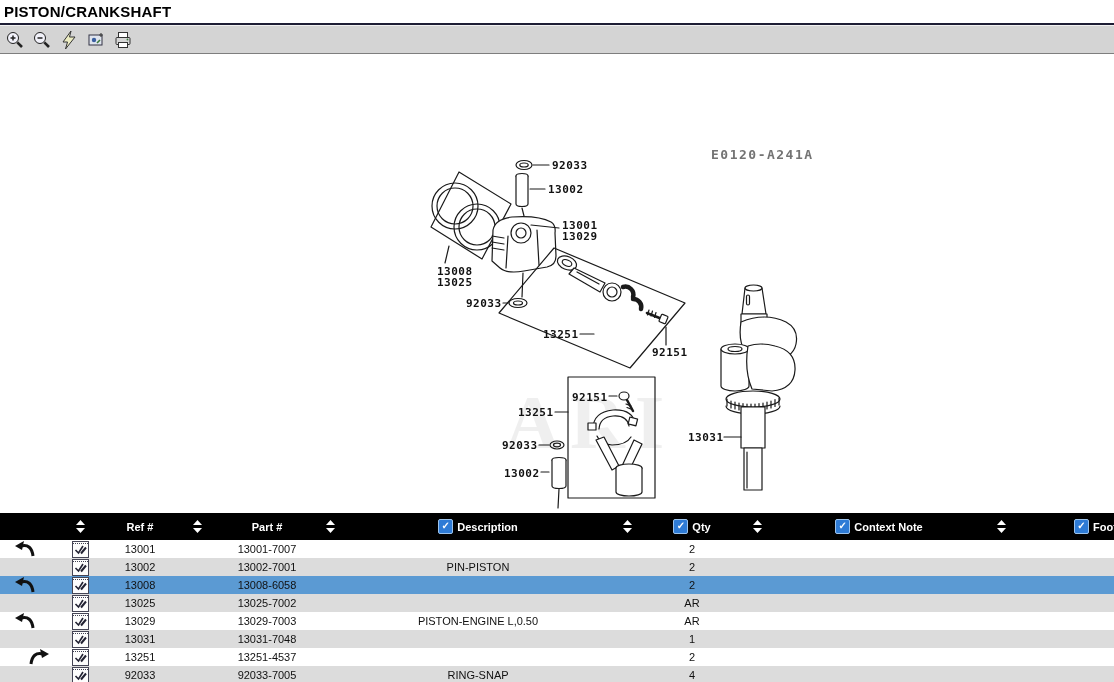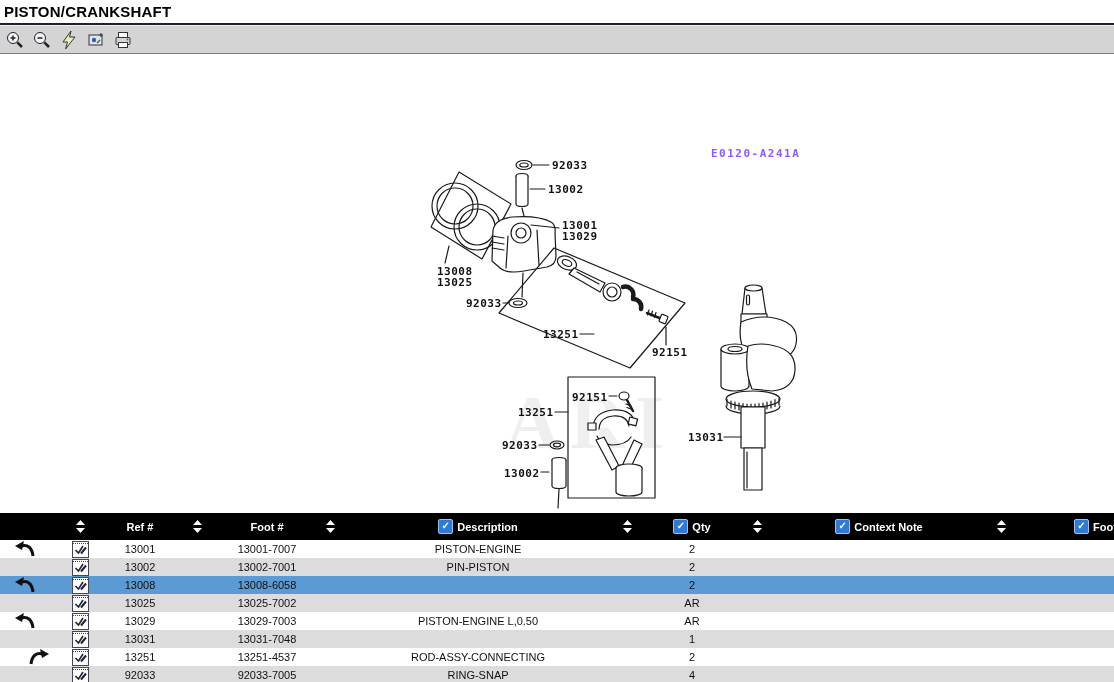--- a/index.html
+++ b/index.html
@@ -11,21 +11,21 @@
   .title-rule{height:2px;background:#1d1d34}
   
   .toolbar{height:27px;background:#d4d4d4;border-top:1px solid #f1f1f1;border-bottom:1px solid #7e7e7e;
            display:flex;align-items:center;gap:5px;padding-left:4px}
   .tbtn{width:22px;height:22px;border:none;background:transparent;display:flex;align-items:center;justify-content:center;padding:0;cursor:pointer}
   
   .canvas{position:relative;height:459px;background:#fff;overflow:hidden}
   .watermark{position:absolute;left:505px;top:325px;font-family:"Liberation Serif",serif;
              font-size:76px;font-weight:bold;color:#000;opacity:.06;letter-spacing:10px}
   .diagram-code{position:absolute;left:711px;top:93px;font-family:"DejaVu Sans Mono",monospace;
-                font-weight:bold;font-size:11px;letter-spacing:1.5px;color:#8b5cf6}
+                font-weight:bold;font-size:13px;letter-spacing:1.5px;color:#737373}
   svg.diagram{position:absolute;left:415px;top:91px}
   .art{fill:none;stroke:#1a1a1a;stroke-width:1.2;stroke-linecap:round;stroke-linejoin:round}
   .art .solid{fill:#fff}
   .callout{font-family:"DejaVu Sans Mono",monospace;font-weight:bold;font-size:11px;
            letter-spacing:.5px;fill:#111;cursor:pointer}
   
   .cols{display:grid;grid-template-columns:60px 40px 80px 34px 106px 20px 276px 22px 108px 22px 222px 22px 102px;align-items:center}
   .hdr{background:#000000;color:#fff;height:27px;font-size:11px;font-weight:bold}
   .hcell{display:flex;align-items:center;justify-content:center;gap:4px;white-space:nowrap}
   .hcell.foot{justify-content:flex-start;padding-left:62px;overflow:visible}
@@ -209,21 +209,21 @@
     <div class="hcell" style="grid-column:3">
         <span>Ref #</span>
       </div>
     <div class="hcell" style="grid-column:4">
       <svg class="sort" width="9" height="13" viewBox="0 0 9 13">
           <polygon points="4.5,0 9,5 0,5" fill="#fff"></polygon>
           <polygon points="0,8 9,8 4.5,13" fill="#fff"></polygon>
         </svg>
     </div>
     <div class="hcell" style="grid-column:5">
-        <span>Foot #</span>
+        <span>Part #</span>
       </div>
     <div class="hcell" style="grid-column:6">
       <svg class="sort" width="9" height="13" viewBox="0 0 9 13">
           <polygon points="4.5,0 9,5 0,5" fill="#fff"></polygon>
           <polygon points="0,8 9,8 4.5,13" fill="#fff"></polygon>
         </svg>
     </div>
     <div class="hcell" style="grid-column:7">
       <span class="cb">✓</span>
       <span>Description</span>
@@ -272,21 +272,20 @@
         <svg width="17" height="17" viewBox="0 0 17 17">
           <rect x="0.5" y="0.5" width="16" height="16" fill="#fdfdfd" stroke="#445"></rect>
           <line x1="1" y1="2.5" x2="16" y2="2.5" stroke="#445" stroke-dasharray="1 1"></line>
           <path d="M3.5,9 L6.5,12 L11,5" stroke="#223" stroke-width="1.6" fill="none"></path>
           <line x1="9" y1="12.5" x2="14" y2="6.5" stroke="#223" stroke-width="2"></line>
         </svg>
       </button>
     </div>
     <div class="cell c-ref">13001</div>
     <div class="cell c-part">13001-7007</div>
-    <div class="cell c-desc">PISTON-ENGINE</div>
     <div class="cell c-qty">2</div>
   </div>
       <div class="row cols even">
     <div class="c-arrow"></div>
     <div class="c-note">
       <button class="notebtn">
         <svg width="17" height="17" viewBox="0 0 17 17">
           <rect x="0.5" y="0.5" width="16" height="16" fill="#fdfdfd" stroke="#445"></rect>
           <line x1="1" y1="2.5" x2="16" y2="2.5" stroke="#445" stroke-dasharray="1 1"></line>
           <path d="M3.5,9 L6.5,12 L11,5" stroke="#223" stroke-width="1.6" fill="none"></path>
@@ -386,21 +385,20 @@
         <svg width="17" height="17" viewBox="0 0 17 17">
           <rect x="0.5" y="0.5" width="16" height="16" fill="#fdfdfd" stroke="#445"></rect>
           <line x1="1" y1="2.5" x2="16" y2="2.5" stroke="#445" stroke-dasharray="1 1"></line>
           <path d="M3.5,9 L6.5,12 L11,5" stroke="#223" stroke-width="1.6" fill="none"></path>
           <line x1="9" y1="12.5" x2="14" y2="6.5" stroke="#223" stroke-width="2"></line>
         </svg>
       </button>
     </div>
     <div class="cell c-ref">13251</div>
     <div class="cell c-part">13251-4537</div>
-    <div class="cell c-desc">ROD-ASSY-CONNECTING</div>
     <div class="cell c-qty">2</div>
   </div>
       <div class="row cols even">
     <div class="c-arrow"></div>
     <div class="c-note">
       <button class="notebtn">
         <svg width="17" height="17" viewBox="0 0 17 17">
           <rect x="0.5" y="0.5" width="16" height="16" fill="#fdfdfd" stroke="#445"></rect>
           <line x1="1" y1="2.5" x2="16" y2="2.5" stroke="#445" stroke-dasharray="1 1"></line>
           <path d="M3.5,9 L6.5,12 L11,5" stroke="#223" stroke-width="1.6" fill="none"></path>

